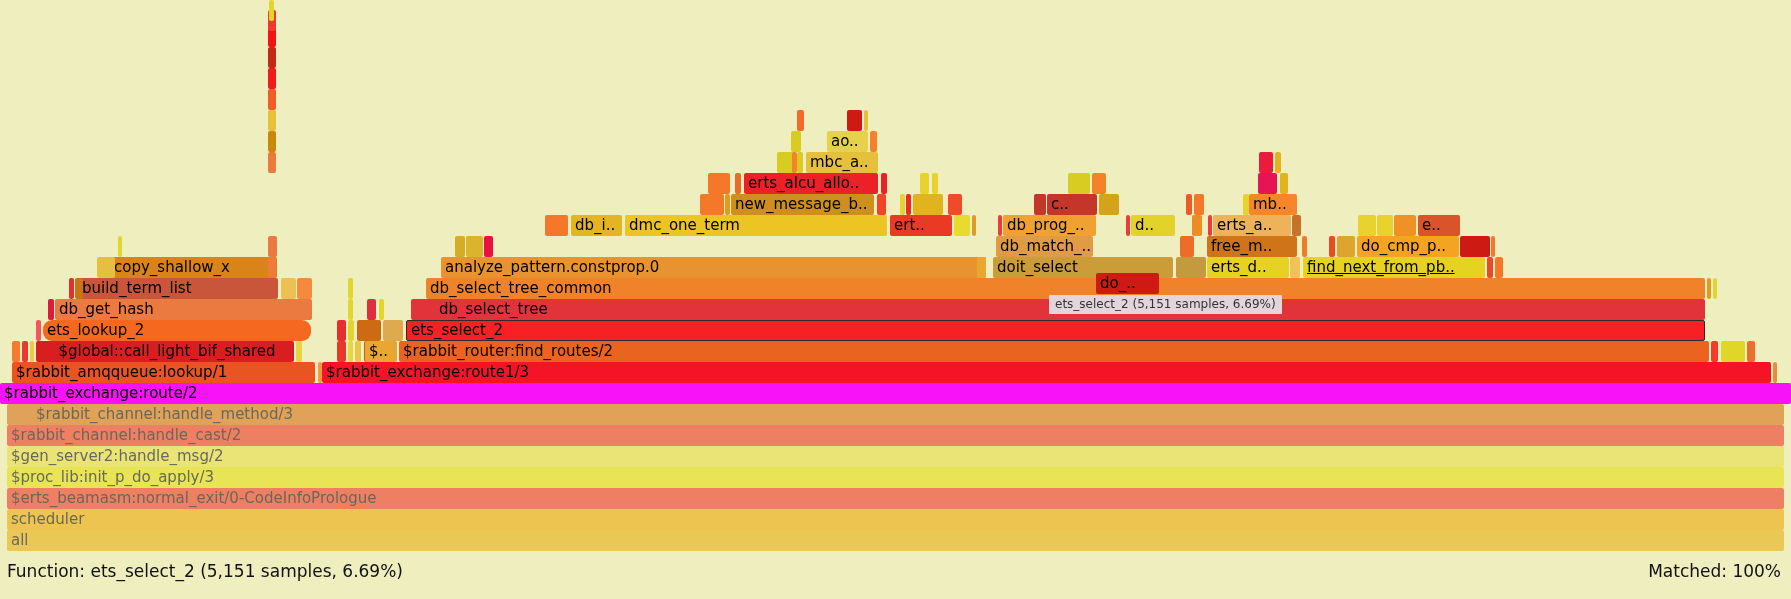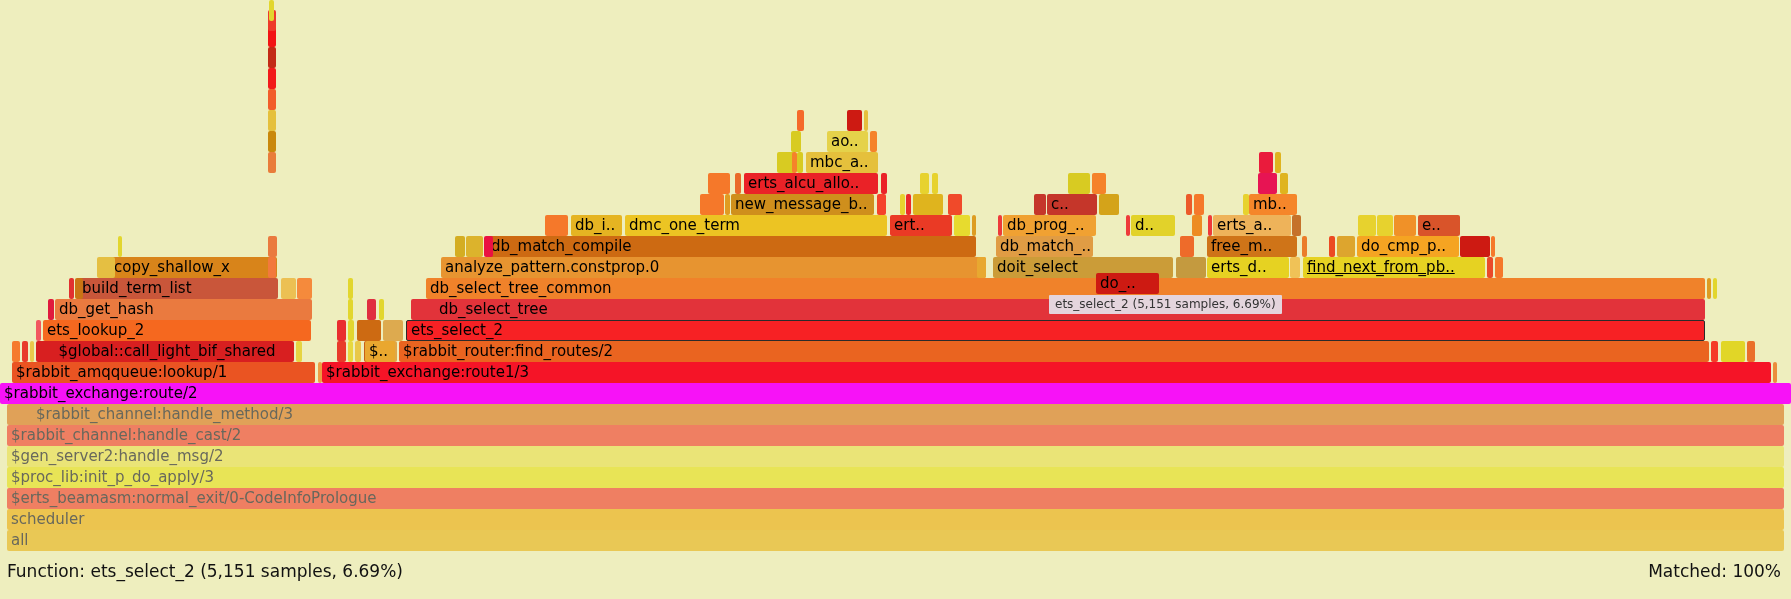--- a/index.html
+++ b/index.html
@@ -83,21 +83,21 @@
     <div class="frame" style="left: 337px; top: 341px; width: 9px; background: rgb(232, 58, 42);"></div>
     <div class="frame" style="left: 348px; top: 341px; width: 5px; background: rgb(231, 216, 63);"></div>
     <div class="frame" style="left: 355px; top: 341px; width: 6px; background: rgb(233, 200, 72);"></div>
     <div class="frame" style="left: 364px; top: 341px; width: 15px; background: rgb(199, 94, 22);"></div>
     <div class="frame" style="left: 381px; top: 341px; width: 16px; background: rgb(223, 166, 72);"></div>
     <div class="frame" style="left: 365px; top: 341px; width: 30px; background: rgb(233, 167, 47);">$..</div>
     <div class="frame" style="left: 399px; top: 341px; width: 1310px; background: rgb(234, 100, 32);">$rabbit_router:find_routes/2</div>
     <div class="frame" style="left: 1711px; top: 341px; width: 7px; background: rgb(245, 59, 39);"></div>
     <div class="frame" style="left: 1721px; top: 341px; width: 24px; background: rgb(225, 214, 39);"></div>
     <div class="frame" style="left: 1747px; top: 341px; width: 8px; background: rgb(234, 111, 42);"></div>
-    <div class="frame" style="left: 43px; top: 320px; width: 268px; background: rgb(245, 104, 31);">ets_lookup_2</div>
+    <div class="frame" style="left: 43px; top: 320px; width: 268px; background: rgb(245, 104, 31); border-radius: 9px;">ets_lookup_2</div>
     <div class="frame" style="left: 36px; top: 320px; width: 5px; background: rgb(242, 86, 95);"></div>
     <div class="frame" style="left: 337px; top: 320px; width: 9px; background: rgb(233, 45, 47);"></div>
     <div class="frame" style="left: 348px; top: 320px; width: 6px; background: rgb(226, 214, 46);"></div>
     <div class="frame" style="left: 357px; top: 320px; width: 24px; background: rgb(205, 106, 18);"></div>
     <div class="frame" style="left: 383px; top: 320px; width: 20px; background: rgb(221, 170, 79);"></div>
     <div class="frame sel" style="left: 406px; top: 320px; width: 1299px; background: rgb(247, 33, 36);">ets_select_2</div>
     <div class="frame" style="left: 55px; top: 299px; width: 257px; background: rgb(234, 122, 63);">db_get_hash</div>
     <div class="frame" style="left: 48px; top: 299px; width: 6px; background: rgb(224, 26, 62);"></div>
     <div class="frame" style="left: 348px; top: 299px; width: 5px; background: rgb(226, 214, 46);"></div>
     <div class="frame" style="left: 367px; top: 299px; width: 9px; background: rgb(224, 46, 64);"></div>
@@ -119,21 +119,20 @@
     <div class="frame" style="left: 993px; top: 257px; width: 180px; background: rgb(203, 156, 56);">doit_select</div>
     <div class="frame" style="left: 977px; top: 257px; width: 9px; background: rgb(232, 168, 48);"></div>
     <div class="frame" style="left: 1176px; top: 257px; width: 30px; background: rgb(196, 154, 63);"></div>
     <div class="frame" style="left: 1207px; top: 257px; width: 82px; background: rgb(230, 210, 34);">erts_d..</div>
     <div class="frame" style="left: 1290px; top: 257px; width: 10px; background: rgb(240, 194, 87);"></div>
     <div class="frame" style="left: 1303px; top: 257px; width: 182px; background: rgb(230, 210, 34); text-decoration: underline;">find_next_from_pb..</div>
     <div class="frame" style="left: 1487px; top: 257px; width: 6px; background: rgb(234, 74, 42);"></div>
     <div class="frame" style="left: 1495px; top: 257px; width: 8px; background: rgb(245, 120, 42);"></div>
     <div class="frame" style="left: 118px; top: 236px; width: 3px; background: rgb(226, 214, 46);"></div>
     <div class="frame" style="left: 268px; top: 236px; width: 9px; background: rgb(234, 122, 63);"></div>
-    <div class="frame" style="left: 487px; top: 236px; width: 489px; background: rgb(205, 106, 18);">db_match_compile</div>
     <div class="frame" style="left: 455px; top: 236px; width: 10px; background: rgb(212, 173, 34);"></div>
     <div class="frame" style="left: 466px; top: 236px; width: 17px; background: rgb(220, 179, 44);"></div>
     <div class="frame" style="left: 484px; top: 236px; width: 9px; background: rgb(234, 17, 66);"></div>
     <div class="frame" style="left: 996px; top: 236px; width: 97px; background: rgb(224, 156, 68);">db_match_..</div>
     <div class="frame" style="left: 1096px; top: 236px; width: 63px; background: rgb(205, 26, 18); margin-top: 37px;">do_..</div>
     <div class="frame" style="left: 1180px; top: 236px; width: 14px; background: rgb(238, 107, 42);"></div>
     <div class="frame" style="left: 1207px; top: 236px; width: 90px; background: rgb(207, 116, 24);">free_m..</div>
     <div class="frame" style="left: 1302px; top: 236px; width: 5px; background: rgb(235, 124, 42);"></div>
     <div class="frame" style="left: 1329px; top: 236px; width: 6px; background: rgb(236, 74, 34);"></div>
     <div class="frame" style="left: 1337px; top: 236px; width: 18px; background: rgb(221, 165, 46);"></div>

